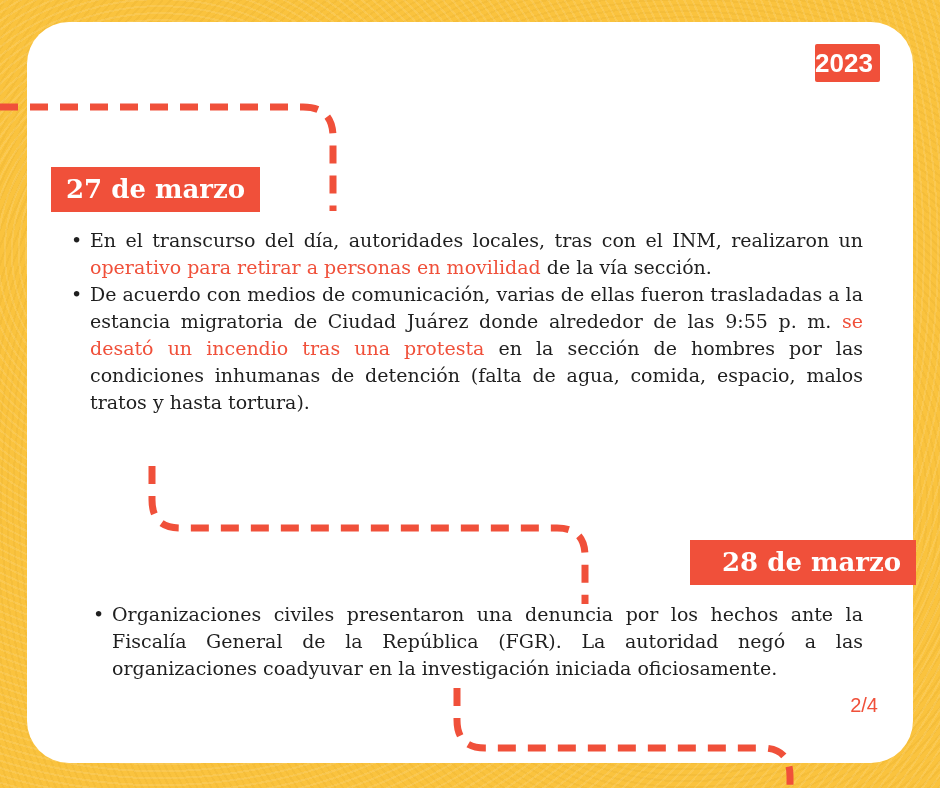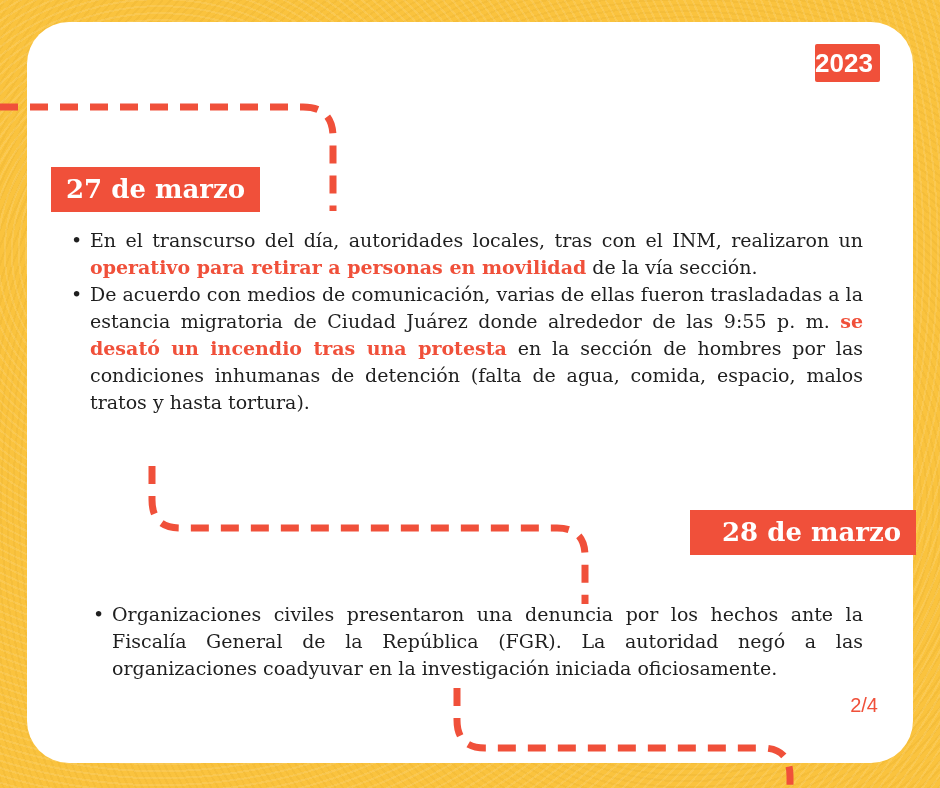--- a/index.html
+++ b/index.html
@@ -30,33 +30,33 @@
     font-family:"Liberation Sans","DejaVu Sans",sans-serif;
     font-weight:bold;font-size:26px;line-height:38px;text-align:left;
   }
   .date-badge{
     position:absolute;display:inline-block;
     background:var(--accent);color:#fff;border-radius:0;
     font-weight:bold;font-size:26px;line-height:30px;
     padding:7px 15px 8px 15px;white-space:nowrap;
   }
   .date-badge.first{left:51px;top:167px;}
-  .date-badge.second{left:690px;top:510px;padding-left:32px;}
+  .date-badge.second{left:690px;top:540px;padding-left:32px;}
   ul.bullets{
     position:absolute;list-style:none;
     font-size:19px;line-height:27px;color:var(--ink);
     text-align:justify;
   }
   ul.bullets li{position:relative;}
   ul.bullets li::before{
     content:"\2022";
     position:absolute;left:-19px;top:0;
     color:var(--ink);font-size:19px;
   }
-  ul.bullets .hl{color:var(--accent);font-weight:bold;}
+  ul.bullets .hl{color:var(--accent);font-weight:normal;}
   ul.first-list{left:90px;top:227px;width:773px;}
   ul.second-list{left:112px;top:601px;width:751px;}
   .page-number{
     position:absolute;left:834px;top:692px;width:44px;
     color:var(--accent);
     font-family:"Liberation Sans","DejaVu Sans",sans-serif;
     font-size:20px;line-height:26px;text-align:right;
   }
 </style>
 </head>

